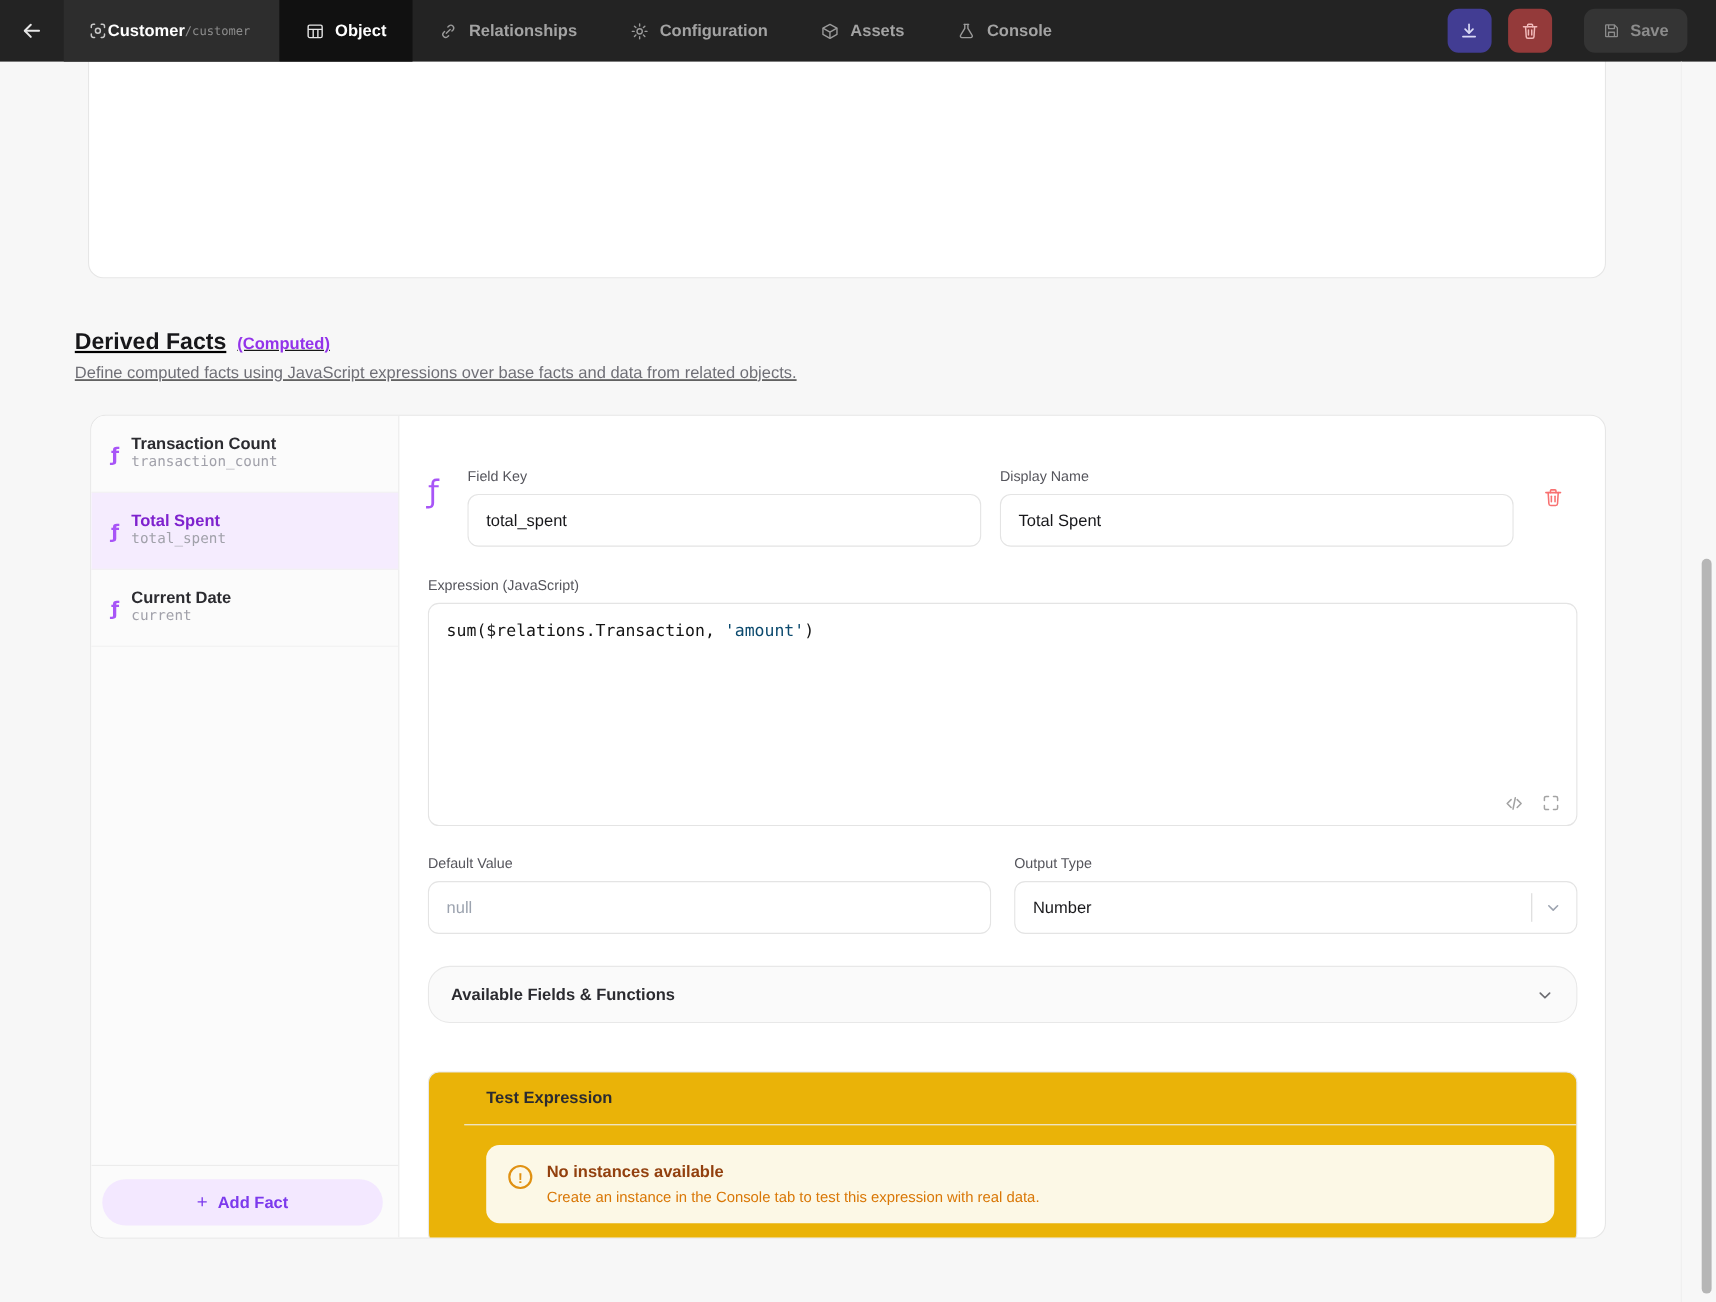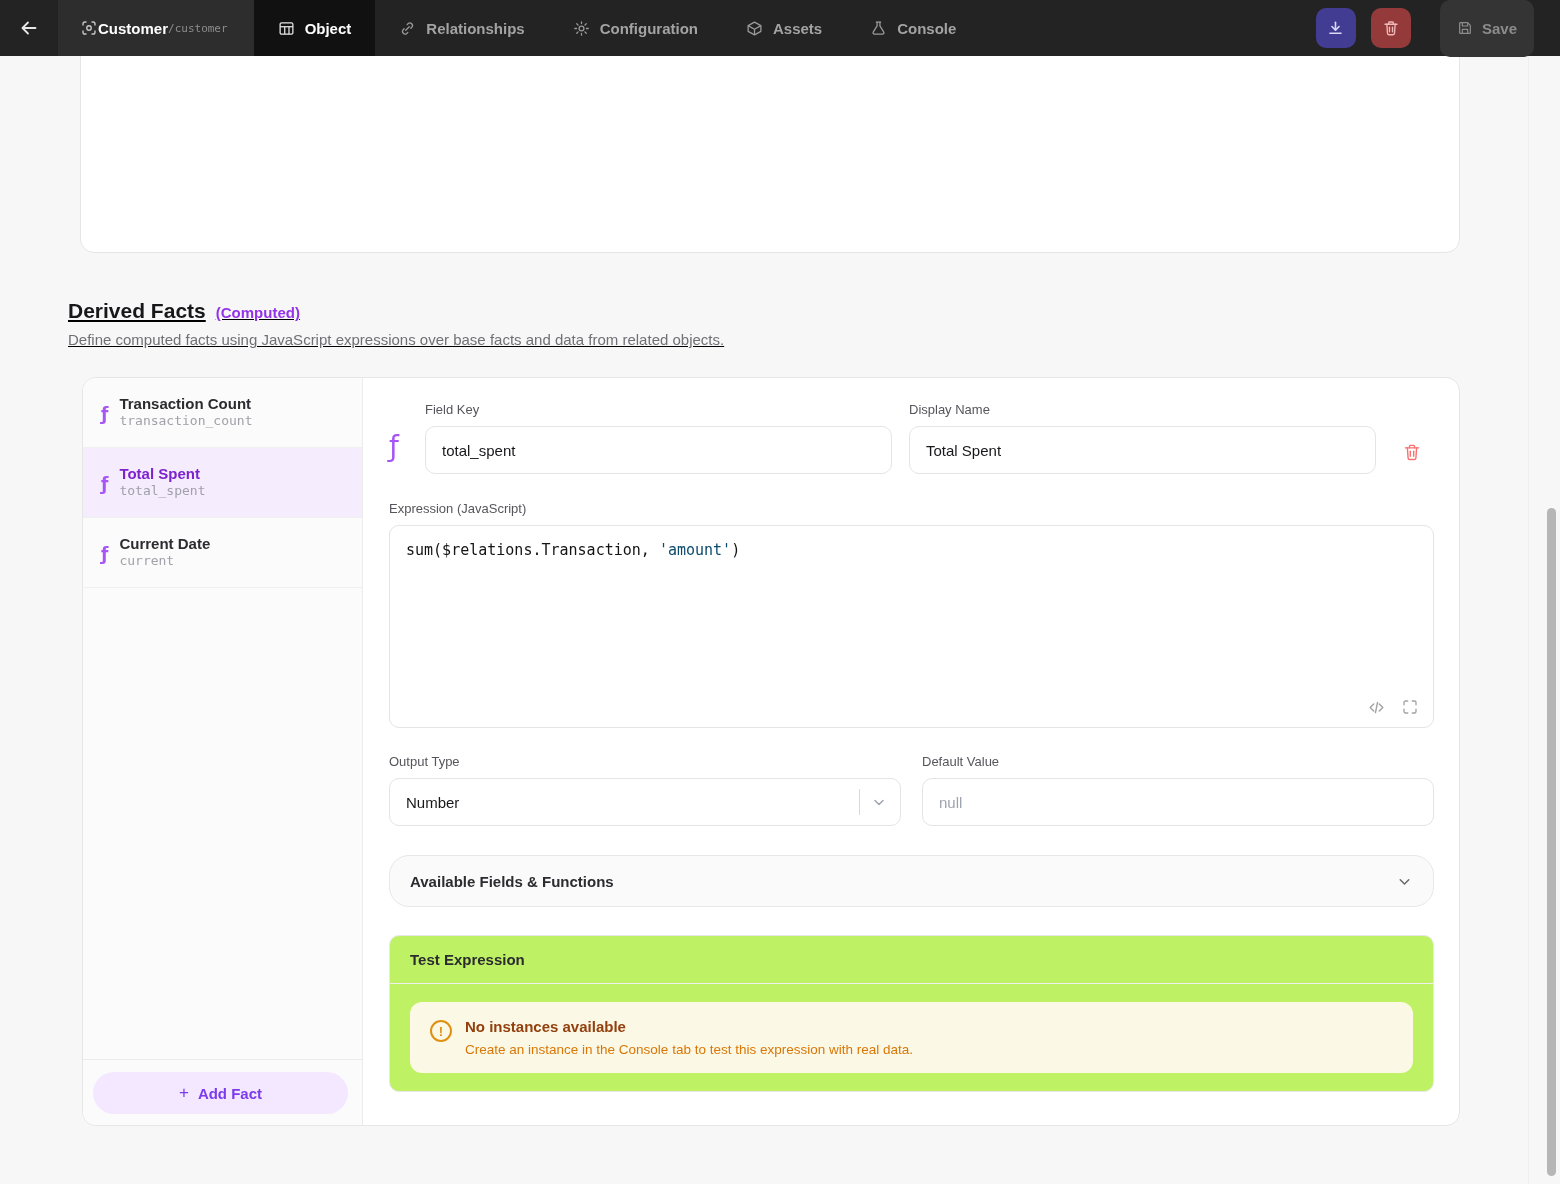--- a/index.html
+++ b/index.html
@@ -14,21 +14,21 @@
   .entity-name { color:#fff; font-weight:700; font-size:15px; }
   .entity-slug { color:#8d8d8d; font-size:11px; }
   .tab { display:flex; align-items:center; gap:10px; padding:16px 24px; color:#a3a3a3; font-size:15px; font-weight:600; cursor:pointer; }
   .tab .ticon { display:flex; color:#9a9a9a; }
   .tab.active { background:#111111; color:#ffffff; }
   .tab.active .ticon { color:#e5e5e5; }
   .top-actions { margin-left:auto; display:flex; align-items:center; gap:15px; padding-right:26px; }
   .icon-btn { width:40px; height:40px; border-radius:10px; display:flex; align-items:center; justify-content:center; cursor:pointer; }
   .btn-download { background:#423d93; color:#d9d9f5; }
   .btn-delete { background:#943a3a; color:#f1b9b9; margin-right:14px; }
-  .btn-save { height:57px; border-radius:10px; background:#343434; color:#8c8c8c; display:flex; align-items:center; gap:9px; padding:0 17px; font-size:15px; font-weight:600; cursor:pointer; }
+  .btn-save { height:40px; border-radius:10px; background:#343434; color:#8c8c8c; display:flex; align-items:center; gap:9px; padding:0 17px; font-size:15px; font-weight:600; cursor:pointer; }
 
   
   .card1 { position:absolute; left:80px; top:-196px; width:1380px; height:449px; background:#fff; border:1px solid #e6e6e6; border-radius:14px; display:flex; flex-direction:column; z-index:1; }
   .frow { height:82px; flex:none; display:flex; align-items:center; padding:0 60px 0 134px; }
   .frow.bt { border-top:1px solid #ececec; }
   .cell-input { height:48px; background:#fff; border:1px solid #e7e7e7; border-radius:12px; display:flex; align-items:center; padding:0 18px; font-size:15px; color:#1f1f1f; }
   .ci-key { width:438px; font-weight:600; }
   .ci-name { width:321px; margin-left:14px; font-weight:500; }
   .cell-select { width:212px; height:44px; margin-left:14px; background:#fff; border:1px solid #e7e7e7; border-radius:12px; display:flex; align-items:center; padding:0 12px 0 14px; font-size:15px; font-weight:500; color:#1f1f1f; cursor:pointer; }
   .cell-select .sel-div { margin-left:auto; width:1px; height:24px; background:#d9d9d9; }
@@ -55,40 +55,40 @@
   .fact-footer { margin-top:auto; border-top:1px solid #ececec; padding:12px 14px 11px 10px; }
   .add-fact-btn { height:42px; border-radius:21px; background:#f3e8ff; color:#7c3aed; font-size:15px; font-weight:700; display:flex; align-items:center; justify-content:center; gap:9px; cursor:pointer; }
   .add-fact-btn .plus { font-size:17px; font-weight:500; }
 
   
   .editor { flex:1; padding:24px 25px 0 26px; position:relative; }
   .flabel { font-size:13px; font-weight:500; color:#55555c; margin-bottom:9px; }
   .tinput { height:48px; border:1px solid #e4e4e4; border-radius:10px; background:#fff; display:flex; align-items:center; padding:0 16px; font-size:15px; color:#18181b; }
   .head-row { display:flex; gap:14px; }
   .fx-big { font-family:"DejaVu Sans", sans-serif; color:#a855f7; font-size:28px; width:22px; margin-top:28px; flex:none; }
-  .head-fields { flex:1; display:grid; grid-template-columns:1fr 1fr; gap:17px; }
+  .head-fields { flex:1; display:grid; grid-template-columns:1fr 1fr; gap:17px;margin-top:23px; }
   .trash-col { width:44px; flex:none; display:flex; justify-content:center; margin-top:40px; color:#f87171; cursor:pointer; }
 
   .expr-block { margin-top:27px; }
   .expr-box { position:relative; height:203px; border:1px solid #e4e4e4; border-radius:10px; background:#fff; padding:15px 16px; font-family:"DejaVu Sans Mono", monospace; font-size:15px; color:#141414; }
   .expr-box .str { color:#0c4a6e; }
   .expr-tools { position:absolute; right:14px; bottom:10px; display:flex; gap:15px; color:#a3a3a3; }
   .expr-tools .tool { cursor:pointer; display:flex; }
 
   .out-row { margin-top:26px; display:grid; grid-template-columns:1fr 1fr; gap:21px; }
   .select-box { height:48px; border:1px solid #e4e4e4; border-radius:10px; background:#fff; display:flex; align-items:center; padding:0 13px 0 16px; font-size:15px; color:#18181b; cursor:pointer; }
   .select-box .sel-div { margin-left:auto; width:1px; height:26px; background:#d9d9d9; }
   .select-box .chev { color:#9ca3af; margin-left:11px; display:flex; }
   .placeholder { color:#9ca3af; }
 
   .avail-bar { margin-top:29px; height:52px; background:#fafafa; border:1px solid #e8e8e8; border-radius:20px; display:flex; align-items:center; padding:0 20px; cursor:pointer; }
   .avail-bar .al { font-size:15px; font-weight:700; color:#2b2b30; }
   .avail-bar .chev { margin-left:auto; color:#6b6b70; display:flex; }
 
-  .test-panel { margin-top:28px; border:1px solid #e8e8e8; border-radius:10px; background:#bef264; }
+  .test-panel { margin-top:44px; border:1px solid #e8e8e8; border-radius:10px; background:#eab308;padding-left:32px; }
   .test-head { padding:15px 20px; font-size:15px; font-weight:700; color:#2b2b30; border-bottom:1px solid #efefef; }
   .test-body { padding:18px 20px; }
   .warn-box { background:#fcf8e6; border-radius:12px; padding:16px 20px; display:flex; gap:13px; }
   .warn-icon { width:22px; height:22px; flex:none; border:2px solid #e09112; border-radius:50%; color:#e09112; font-weight:700; font-size:13px; display:flex; align-items:center; justify-content:center; margin-top:2px; }
   .warn-title { font-size:15px; font-weight:700; color:#92400e; }
   .warn-msg { margin-top:7px; font-size:13.5px; color:#d97706; }
 
   
   .scroll-gutter { position:absolute; top:56px; right:0; bottom:0; width:32px; border-left:1px solid #efefef; z-index:40; }
   .scroll-thumb { position:absolute; top:452px; right:4px; width:9px; height:668px; border-radius:5px; background:#b6b6b6; cursor:pointer; }
@@ -319,37 +319,37 @@
                 <path d="M20 15v3a2 2 0 0 1-2 2h-3"></path>
                 <path d="M9 20H6a2 2 0 0 1-2-2v-3"></path>
               </svg>
           </span>
         </div>
       </div>
     </div>
 
     <div class="out-row">
       <div>
+        <div class="flabel">Default Value</div>
+        <div class="tinput">
+          <span class="placeholder">null</span>
+        </div>
+      </div>
+      <div>
         <div class="flabel">Output Type</div>
         <div class="select-box">
           <span>Number</span>
           <span class="sel-div"></span>
           <span class="chev">
             <svg width="16" height="16" viewBox="0 0 20 20" fill="none" stroke="currentColor" stroke-width="1.8" stroke-linecap="round" stroke-linejoin="round">
                 <path d="M5 8l5 5 5-5"></path>
               </svg>
           </span>
         </div>
       </div>
-      <div>
-        <div class="flabel">Default Value</div>
-        <div class="tinput">
-          <span class="placeholder">null</span>
-        </div>
-      </div>
     </div>
 
     <div class="avail-bar">
       <span class="al">Available Fields &amp; Functions</span>
       <span class="chev">
         <svg width="17" height="17" viewBox="0 0 20 20" fill="none" stroke="currentColor" stroke-width="1.8" stroke-linecap="round" stroke-linejoin="round">
             <path d="M5 8l5 5 5-5"></path>
           </svg>
       </span>
     </div>

